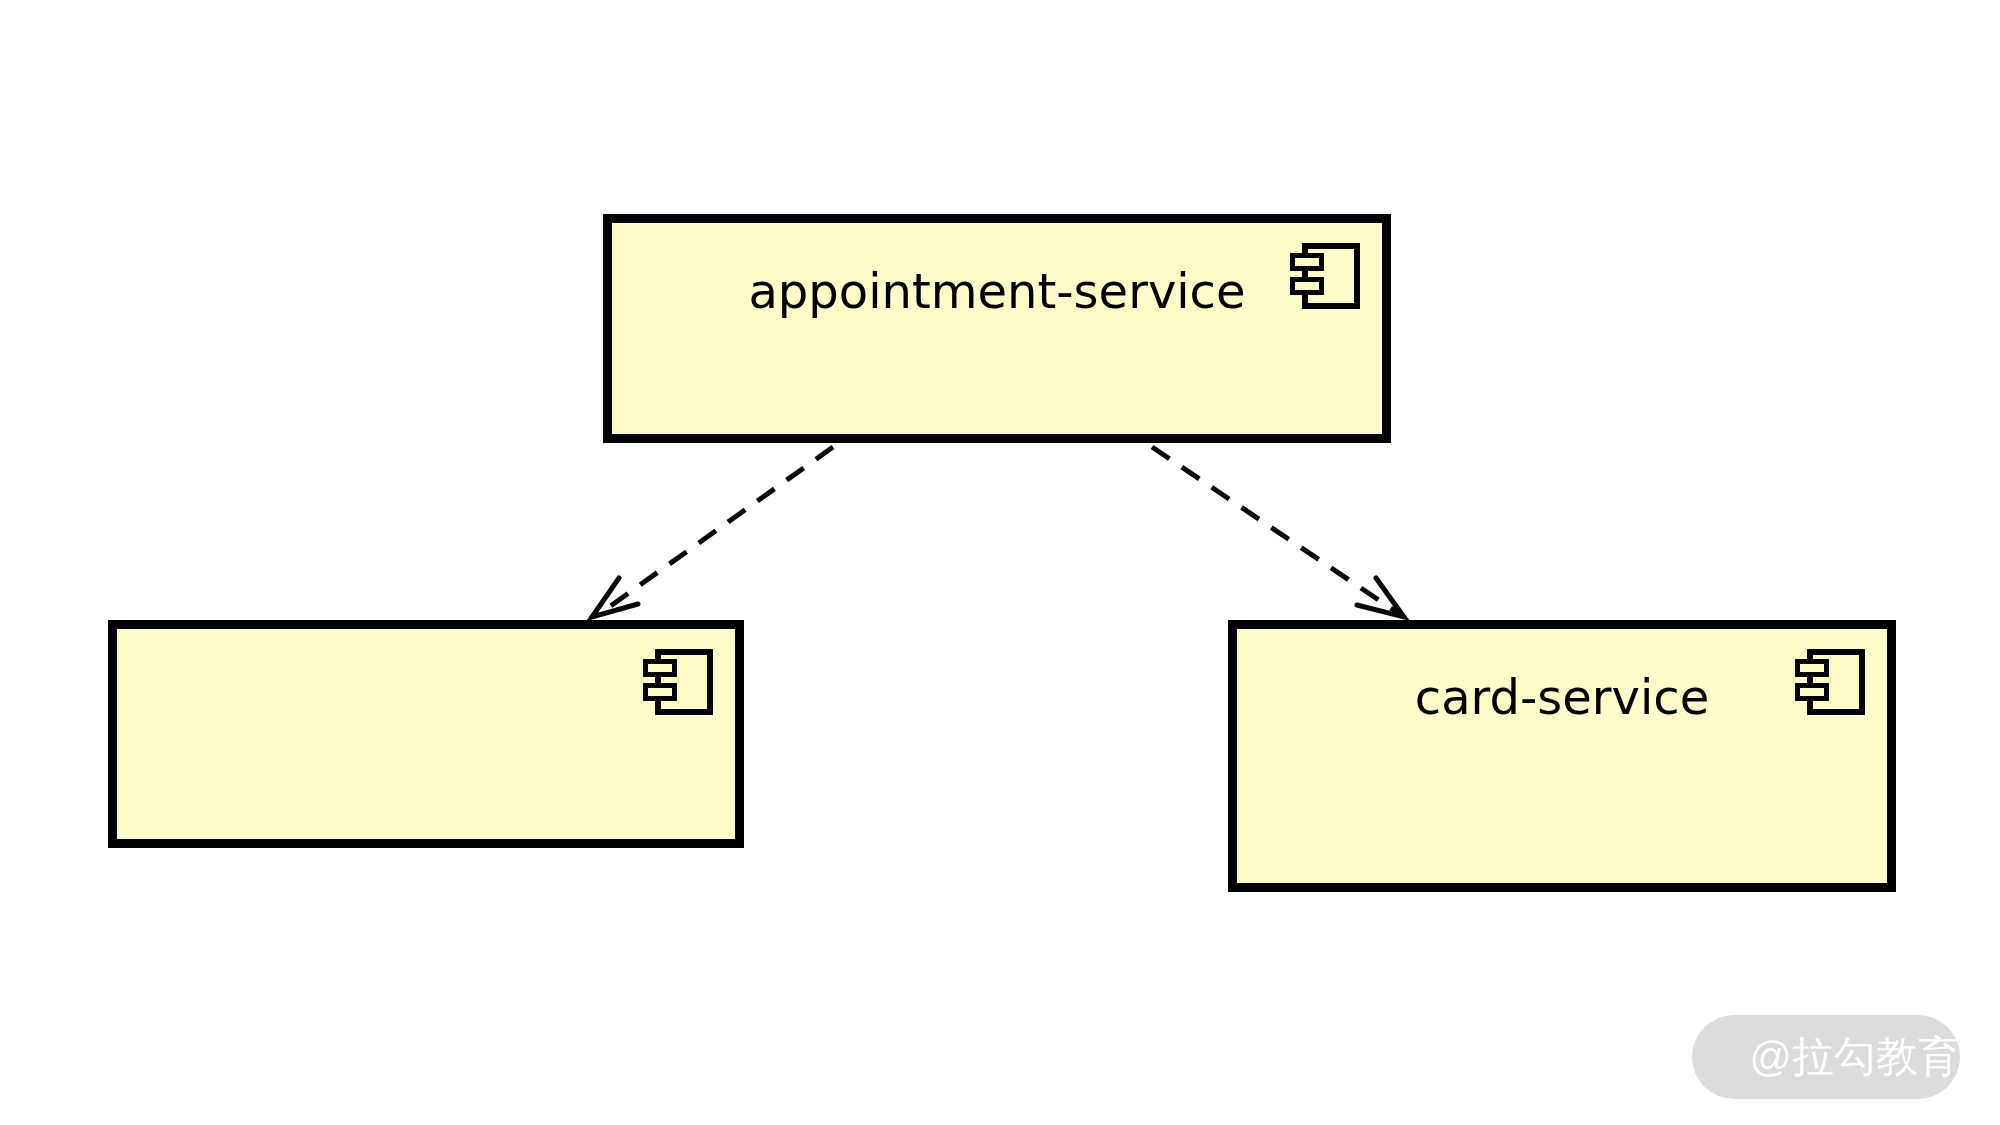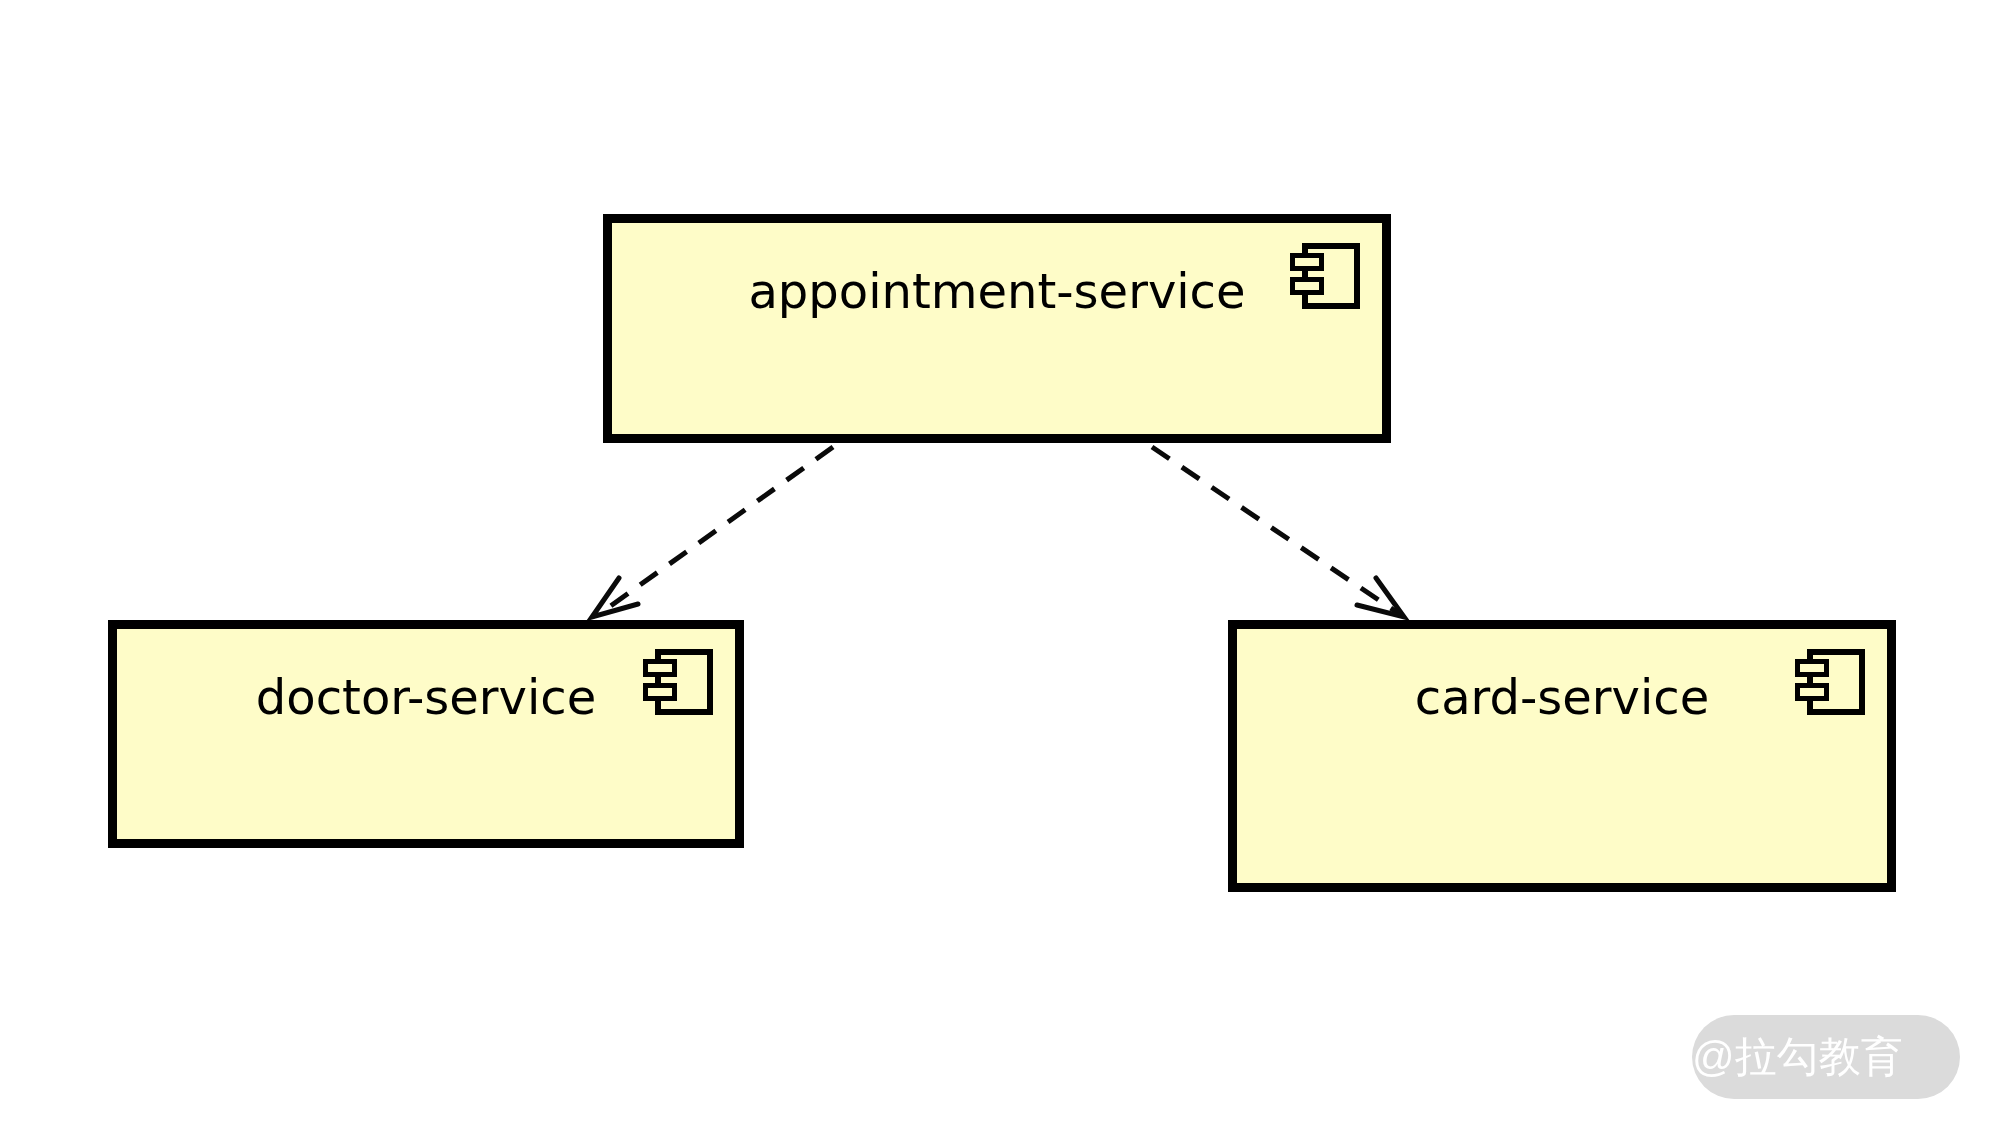--- a/index.html
+++ b/index.html
@@ -94,21 +94,21 @@
   .watermark {
     position: absolute;
     left: 1692px;
     top: 1015px;
     width: 268px;
     height: 84px;
     border-radius: 42px;
     background: #DBDBDB;
     display: flex;
     align-items: center;
-    justify-content: flex-start;
+    justify-content: flex-end;
     color: #ffffff;
     font-size: 42px;
     font-family: "Liberation Sans", "DejaVu Sans", sans-serif;
   }
 </style>
 </head>
 <body>
 
 <div class="canvas">
 
@@ -126,21 +126,20 @@
   <div class="component comp-appointment">
     <span class="label-row">appointment-service</span>
     <span class="uml-icon">
       <span class="icon-body"></span>
       <span class="icon-tab tab-1"></span>
       <span class="icon-tab tab-2"></span>
     </span>
   </div>
 
   <div class="component comp-doctor">
-    <span class="label-row">doctor-service</span>
     <span class="uml-icon">
       <span class="icon-body"></span>
       <span class="icon-tab tab-1"></span>
       <span class="icon-tab tab-2"></span>
     </span>
   </div>
 
   <div class="component comp-card">
     <span class="label-row">card-service</span>
     <span class="uml-icon">

